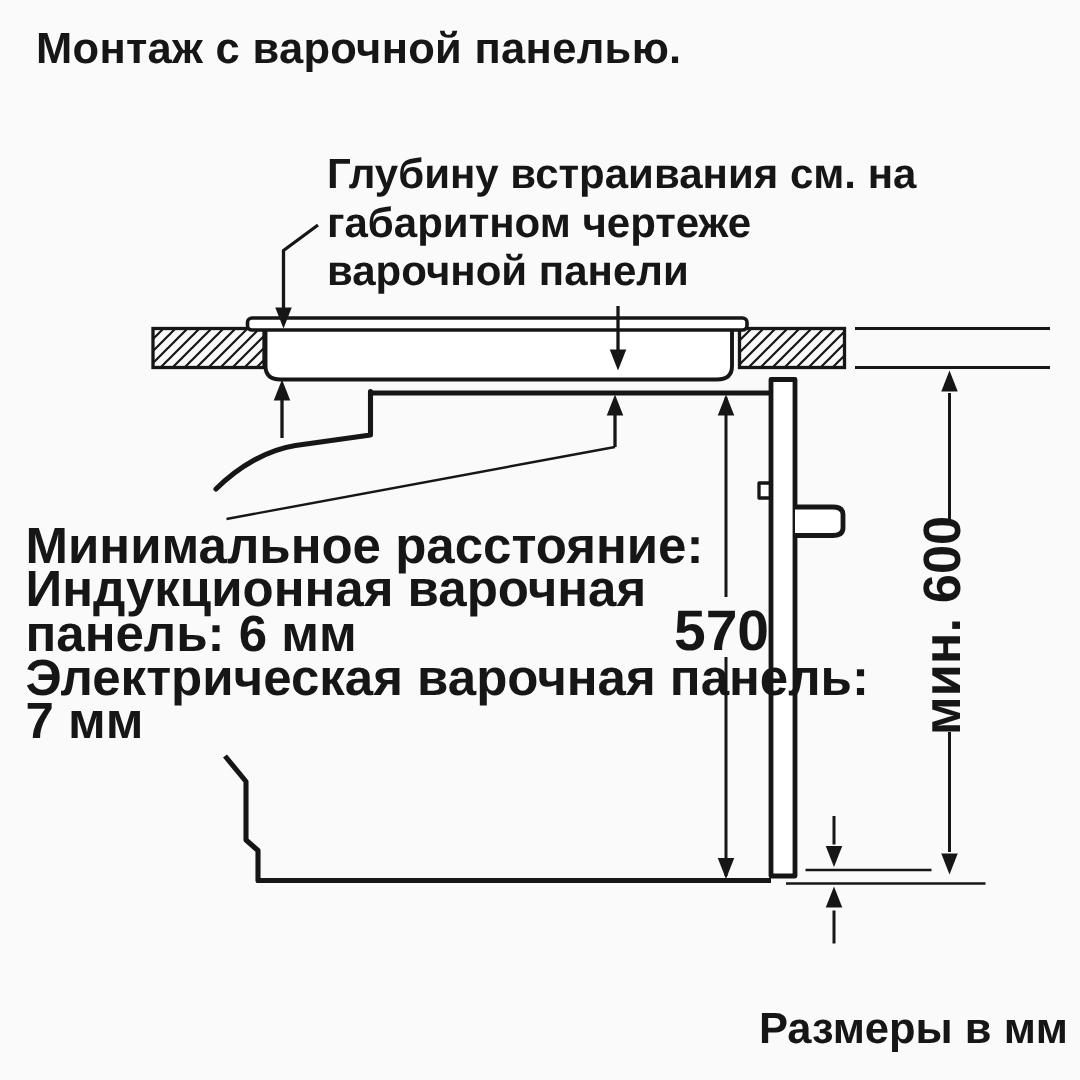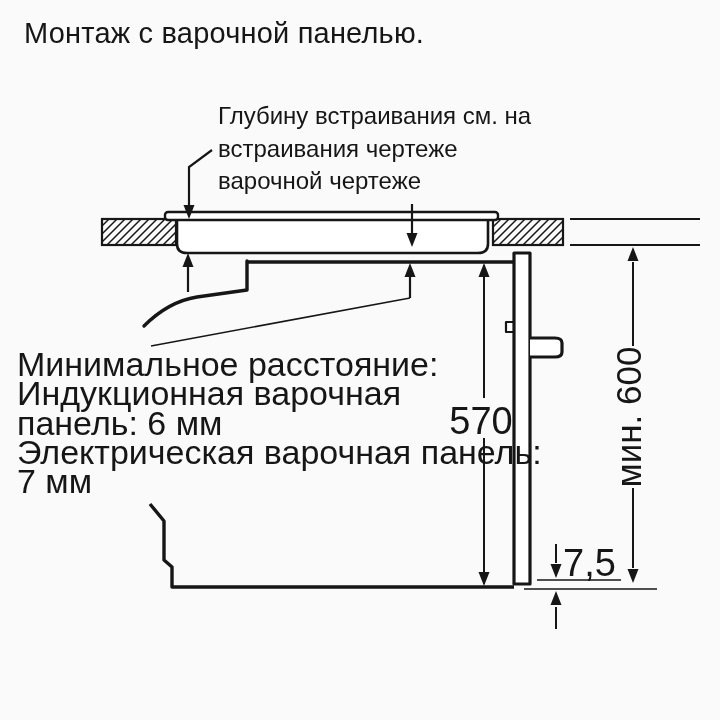--- a/index.html
+++ b/index.html
@@ -4,24 +4,25 @@
 <style>
   html,body { margin:0; padding:0; }
   #page {
     position: relative;
     width: 720px;
     height: 720px;
     background: #fafafa;
     font-family: "Liberation Sans", sans-serif;
     color: #161616;
     overflow: hidden;
+    font-weight: bold;
   }
   .txt { position: absolute; white-space: nowrap; color:#161616; }
   #title        { left: 24px;  top: 17px;  font-size: 29px; letter-spacing: .2px; }
-  #callout-top  { left: 218px; top: 100px; font-size: 24px; line-height: 32.5px; }
+  #callout-top  { left: 218px; top: 100px; font-size: 28px; line-height: 32.5px; }
   #callout-min  { left: 17px;  top: 350px; font-size: 34px; line-height: 29.3px; }
   #dim-570      { left: 441px; top: 400px; width: 80px;  font-size: 38px; text-align: center; }
   #dim-75       { left: 563px; top: 542px; font-size: 38px; }
   #dim-600 {
     left: 539px; top: 397px; width: 180px; height: 40px;
     font-size: 35px; text-align: center; line-height: 40px;
     transform: rotate(-90deg);
   }
   #units-note   { left: 412px; top: 670px; width: 300px; font-size: 29px; text-align: right; }
   svg { position:absolute; left:0; top:0; }
@@ -92,29 +93,29 @@
       <polygon points="556,578 550.5,564 561.5,564" fill="#161616" stroke="none"></polygon>
       <path d="M556,607 V629" stroke-width="2"></path>
       <polygon points="556,591 550.5,605 561.5,605" fill="#161616" stroke="none"></polygon>
     </g>
   </svg>
 
   <div class="txt" id="title">Монтаж с варочной панелью.</div>
 
   <div class="txt" id="callout-top">
     <div>Глубину встраивания см. на</div>
-    <div>встраивания чертеже</div>
-    <div>варочной чертеже</div>
+    <div>габаритном чертеже</div>
+    <div>варочной панели</div>
   </div>
 
   <div class="txt" id="callout-min">
     <div>Минимальное расстояние:</div>
     <div>Индукционная варочная</div>
     <div>панель: 6 мм</div>
     <div>Электрическая варочная панель:</div>
     <div>7 мм</div>
   </div>
 
   <div class="txt" id="dim-570">570</div>
   <div class="txt" id="dim-600">мин. 600</div>
-  <div class="txt" id="dim-75">7,5</div>
 
+  <div class="txt" id="units-note">Размеры в мм</div>
 </div>
 
 </body></html>

